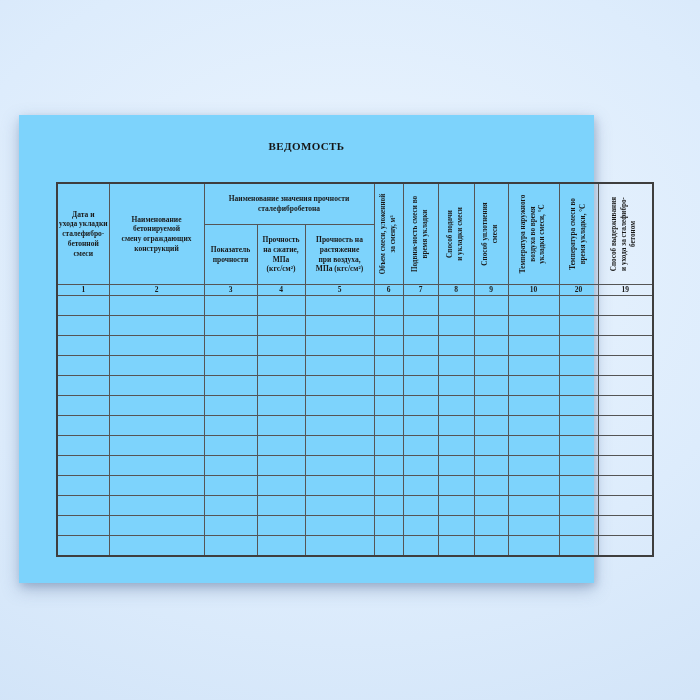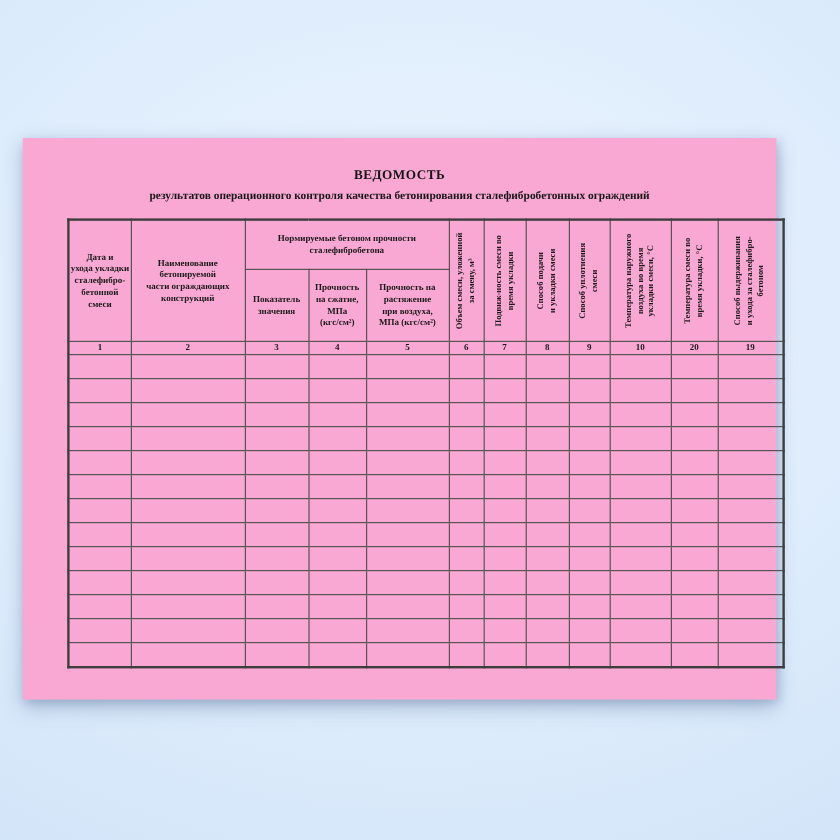--- a/index.html
+++ b/index.html
@@ -12,23 +12,23 @@
     position: relative;
     overflow: hidden;
     font-family: "Liberation Serif", "DejaVu Serif", serif;
     background: radial-gradient(ellipse 920px 720px at 50% 38%,
                 #ecf5fe 0%, #ddecfc 45%, #cfe2f7 80%, #c6dbf3 100%);
   }
   .page {
     position: absolute;
     left: 19px;
     top: 115px;
-    width: 628px;
+    width: 575px;
     height: 468px;
-    background: #f9a8d4;
+    background: #7dd3fc;
     box-shadow: 0 6px 16px rgba(78, 104, 146, 0.38),
                 2px 3px 7px rgba(78, 104, 146, 0.22);
   }
   .title {
     position: absolute;
     top: 25px;
     left: 0;
     width: 100%;
     text-align: center;
     font-size: 11px;
@@ -96,21 +96,20 @@
     line-height: 1;
   }
   tbody.grid td { height: 19px; }
 </style>
 </head>
 <body>
 
 <div class="page">
 
   <div class="title">ВЕДОМОСТЬ</div>
-  <div class="subtitle">результатов операционного контроля качества бетонирования сталефибробетонных ограждений</div>
 
   <table class="sheet">
     <colgroup>
       <col style="width:52px">
         <col style="width:95px">
         <col style="width:53px">
       <col style="width:48px">
         <col style="width:69px">
         <col style="width:29px">
       <col style="width:35px">
@@ -122,44 +121,44 @@
     </colgroup>
     <thead>
       <tr class="hrow1">
         <th class="hcell" rowspan="2">Дата и
 ухода укладки
 сталефибро-
 бетонной
 смеси</th>
         <th class="hcell" rowspan="2">Наименование
 бетонируемой
-части ограждающих
+смену ограждающих
 конструкций</th>
-        <th class="hcell" colspan="3">Нормируемые бетоном прочности
+        <th class="hcell" colspan="3">Наименование значения прочности
 сталефибробетона</th>
         <th class="hcell vcell" rowspan="2"><div class="vwrap">Объем смеси, уложенной
 за смену, м³</div></th>
         <th class="hcell vcell" rowspan="2"><div class="vwrap">Подвиж-ность смеси во
 время укладки</div></th>
         <th class="hcell vcell" rowspan="2"><div class="vwrap">Способ подачи
 и укладки смеси</div></th>
         <th class="hcell vcell" rowspan="2"><div class="vwrap">Способ уплотнения
 смеси</div></th>
         <th class="hcell vcell" rowspan="2"><div class="vwrap">Температура наружного
 воздуха во время
 укладки смеси, °С</div></th>
         <th class="hcell vcell" rowspan="2"><div class="vwrap">Температура смеси во
 время укладки, °С</div></th>
         <th class="hcell vcell" rowspan="2"><div class="vwrap">Способ выдерживания
 и ухода за сталефибро-
 бетоном</div></th>
       </tr>
       <tr class="hrow2">
         <th class="hcell">Показатель
-значения</th>
+прочности</th>
         <th class="hcell">Прочность
 на сжатие,
 МПа
 (кгс/см²)</th>
         <th class="hcell">Прочность на
 растяжение
 при воздуха,
 МПа (кгс/см²)</th>
       </tr>
       <tr class="numrow">

